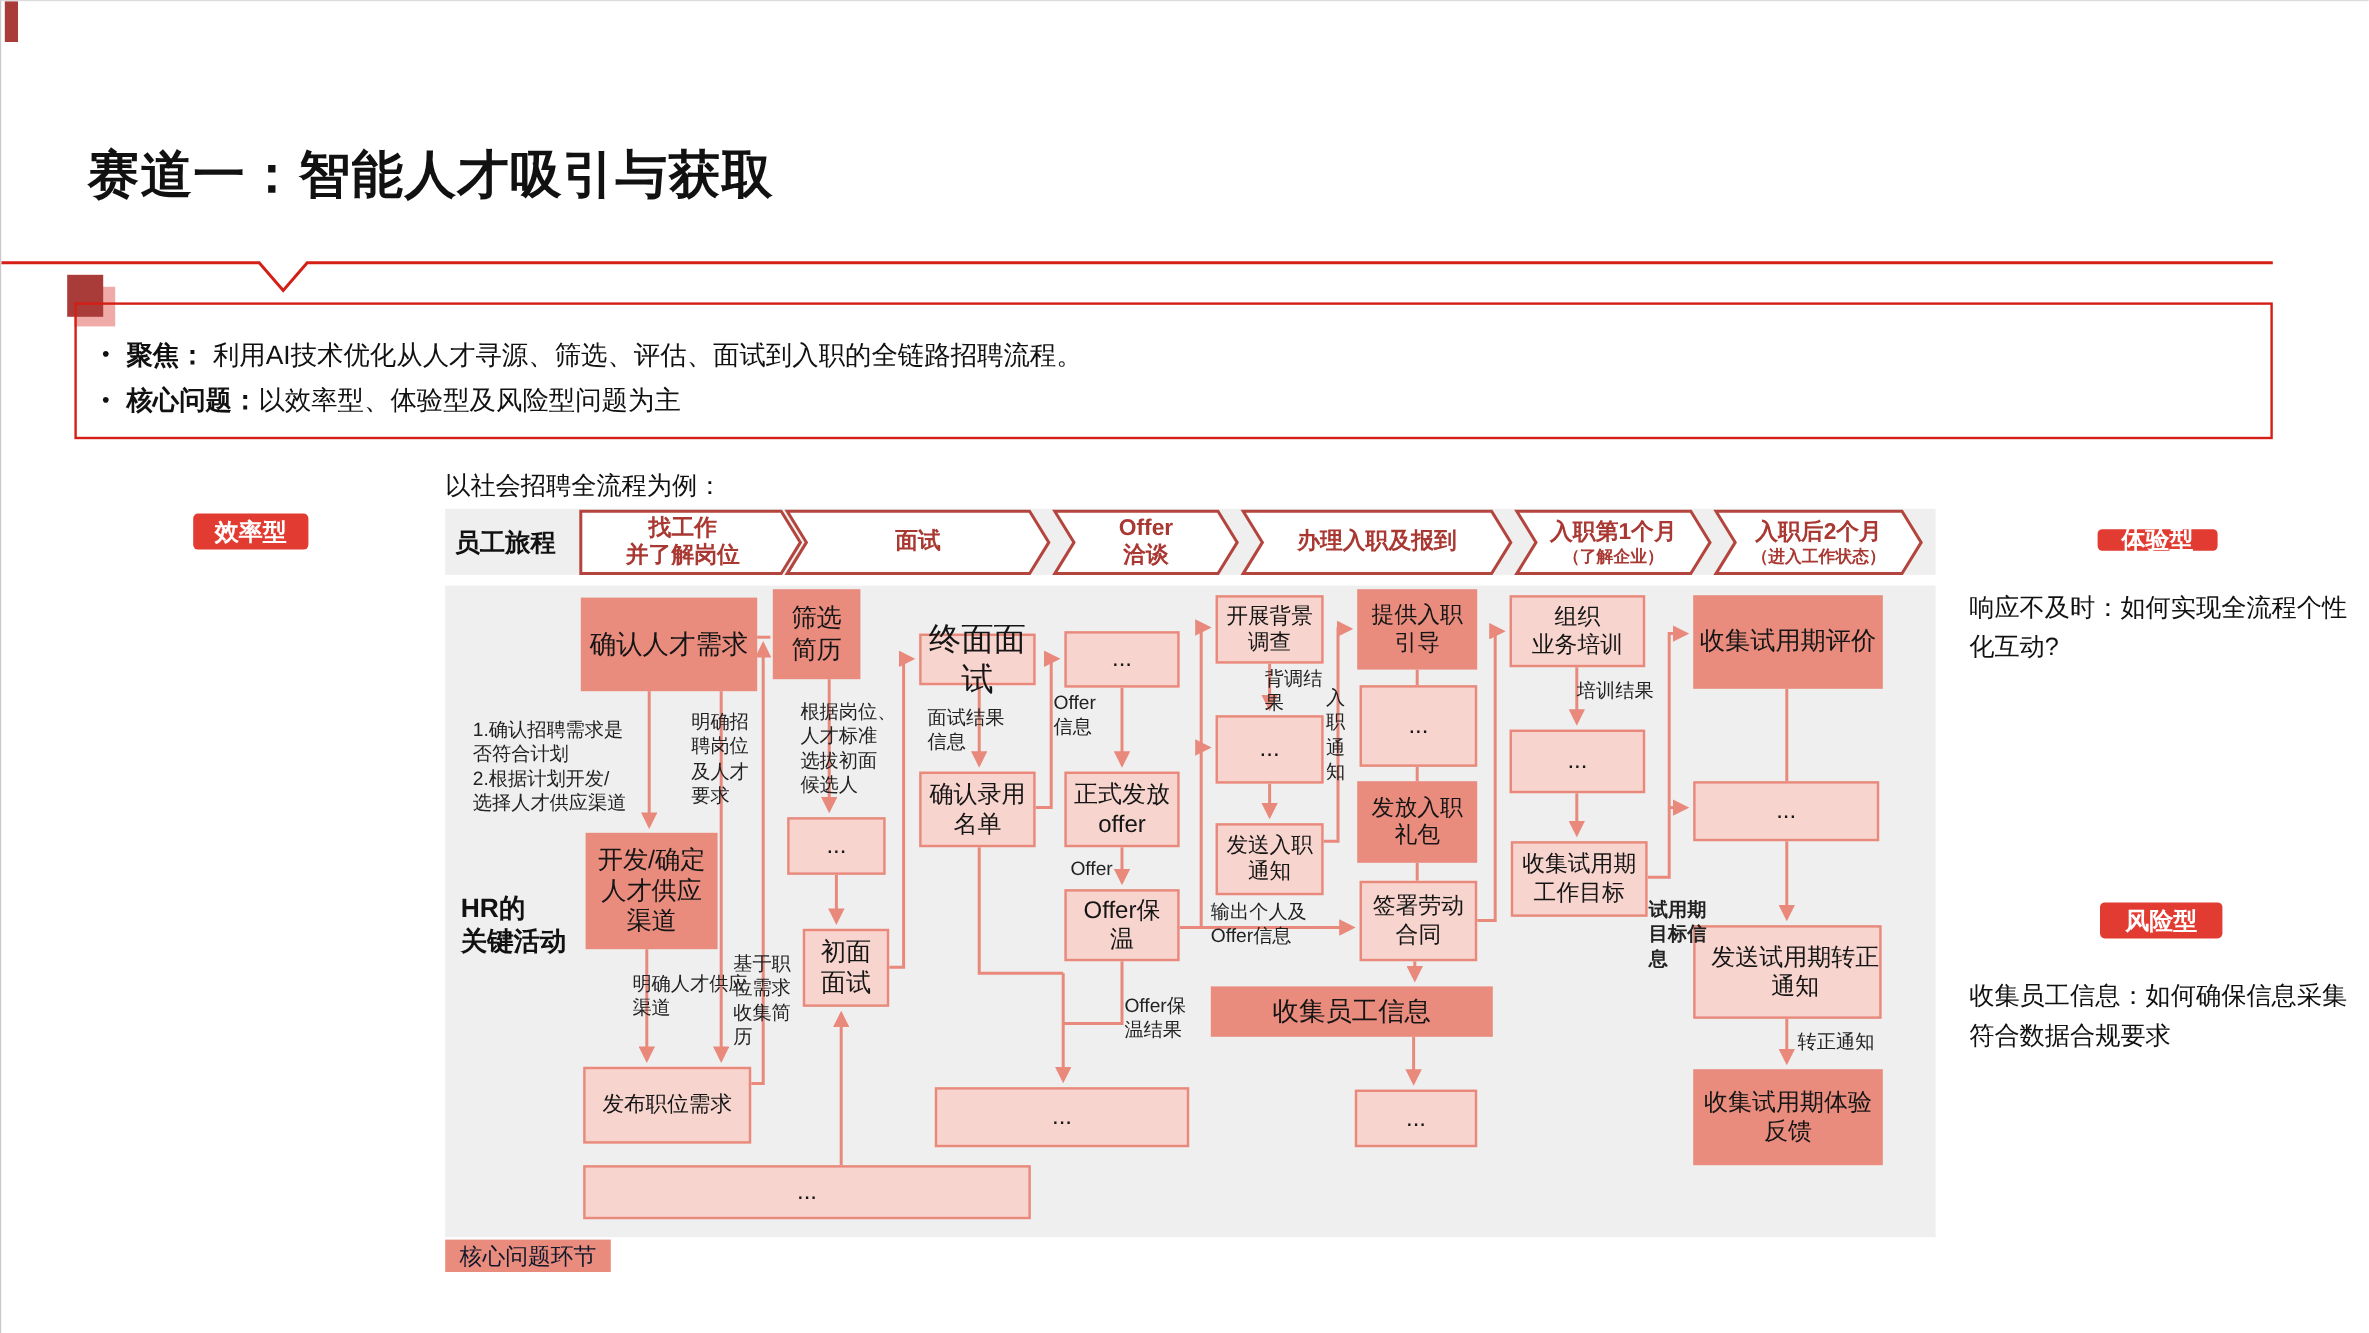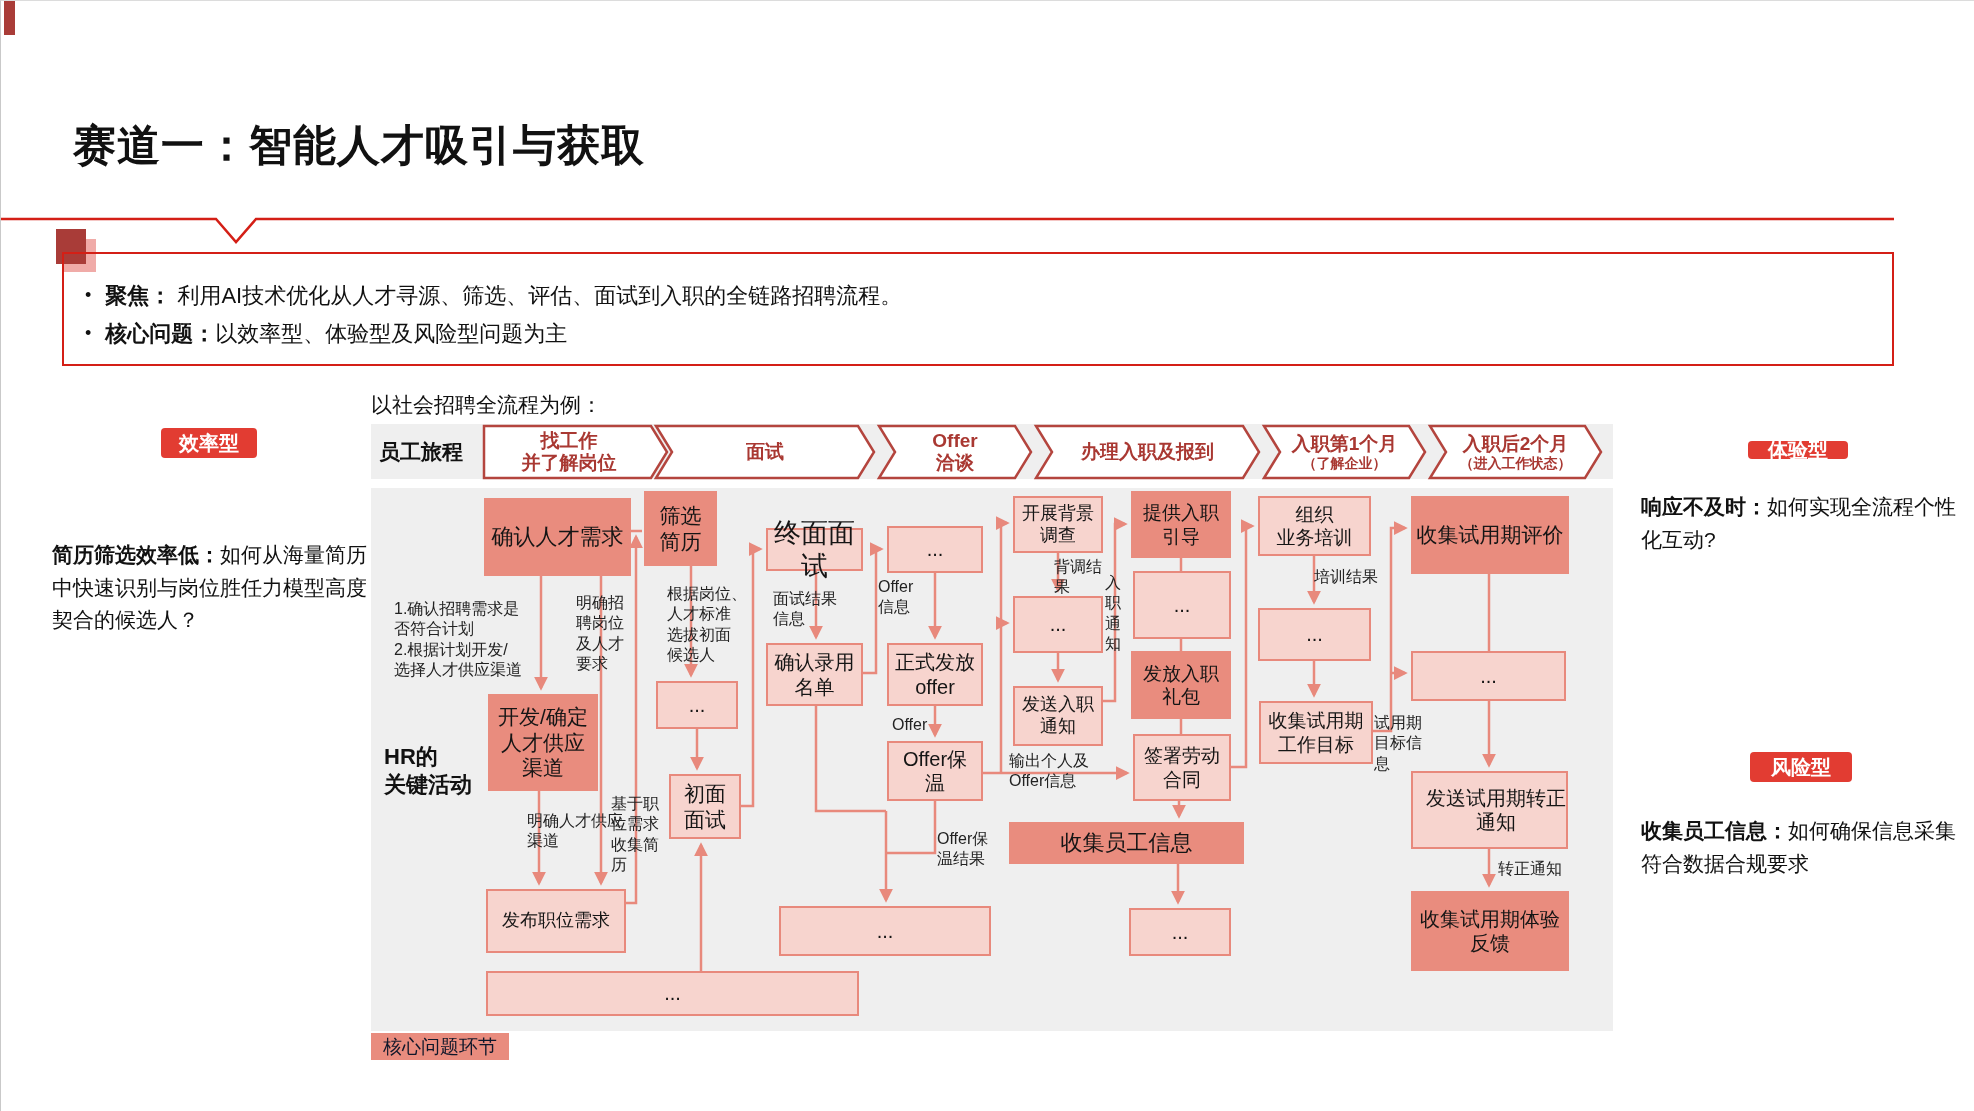--- a/index.html
+++ b/index.html
@@ -17,21 +17,21 @@
   .caption{position:absolute;left:370px;top:390px;font-size:21px;color:#111;}
   .strip{position:absolute;left:370px;top:423px;width:1242px;height:55px;background:#efefef;z-index:0;}
   .flow-bg{position:absolute;left:370px;top:487px;width:1242px;height:543px;background:#efefef;z-index:0;}
   .journey-label{position:absolute;left:378px;top:423px;width:105px;height:55px;display:flex;align-items:center;font-size:21px;font-weight:800;color:#111;z-index:2;}
   .stage-label{position:absolute;top:425px;height:52px;display:flex;flex-direction:column;align-items:center;justify-content:center;
                color:var(--chevron_text);font-weight:800;text-align:center;line-height:1.15;z-index:2;}
   .stage-l1{font-size:19px;} .stage-l2{font-size:19px;} .stage-l2.small{font-size:14px;}
   .badge{position:absolute;background:var(--badge_red);color:#fff;font-weight:800;font-size:20px;
          display:flex;align-items:center;justify-content:center;border-radius:4px;z-index:2;}
   .note-block{position:absolute;font-size:21px;line-height:1.55;color:#111;z-index:2;}
-  .note-block b{font-weight:700;margin-top:13px;}
+  .note-block b{font-weight:400;margin-top:13px;}
   .hr-label{position:absolute;left:383px;top:742px;font-size:22px;font-weight:800;color:#111;white-space:pre-line;line-height:1.25;z-index:2;}
   .legend-badge{position:absolute;left:370px;top:1032px;width:138px;height:27px;background:var(--core_fill);
                 color:#0f172a;font-size:19px;display:flex;align-items:center;justify-content:center;z-index:2;}
   .flow-box{position:absolute;display:flex;align-items:center;justify-content:center;text-align:center;
             white-space:pre-line;color:#151515;line-height:1.22;z-index:2;box-sizing:border-box;}
   .flow-box.core{background:var(--core_fill);}
   .flow-box.normal{background:var(--normal_fill);border:2.5px solid var(--line);}
   .flow-note{position:absolute;white-space:pre-line;font-size:16px;line-height:1.28;color:#222;z-index:3;}
   svg.overlay{position:absolute;left:0;top:0;z-index:1;pointer-events:none;}
   svg.topline{position:absolute;left:0;top:0;z-index:1;pointer-events:none;}
@@ -136,23 +136,20 @@
         <div class="stage-l1">入职第1个月</div>
         <div class="stage-l2 small">（了解企业）</div>
       </div>
       <div class="stage-label" style="left: 1445px; width: 139px;">
         <div class="stage-l1">入职后2个月</div>
         <div class="stage-l2 small">（进入工作状态）</div>
       </div>
     </div>
 
   <div class="badge" style="left:160px;top:427px;width:96px;height:30px;">效率型</div>
-  <div class="note-block" style="left:51px;top:538px;width:322px;">
-    <b>简历筛选效率低：</b><span>如何从海量简历中快速识别与岗位胜任力模型高度契合的候选人？</span>
-  </div>
   <div class="badge" style="left:1747px;top:440px;width:100px;height:18px;">体验型</div>
   <div class="note-block" style="left:1640px;top:490px;width:320px;">
     <b>响应不及时：</b><span>如何实现全流程个性化互动?</span>
   </div>
   <div class="badge" style="left:1749px;top:751px;width:102px;height:30px;">风险型</div>
   <div class="note-block" style="left:1640px;top:814px;width:320px;">
     <b>收集员工信息：</b><span>如何确保信息采集符合数据合规要求</span>
   </div>
 
   <div class="hr-label">HR的
@@ -234,19 +231,19 @@
 果</div>
       <div class="flow-note" style="left: 1104px; top: 572px; width: 20px;">入
 职
 通
 知</div>
       <div class="flow-note" style="left: 1008px; top: 750px; width: 92px;">输出个人及
 Offer信息</div>
       <div class="flow-note" style="left: 936px; top: 828px; width: 64px;">Offer保
 温结果</div>
       <div class="flow-note" style="left: 1313px; top: 566px; width: 74px;">培训结果</div>
-      <div class="flow-note" style="left: 1373px; top: 712px; width: 56px;">试用期
+      <div class="flow-note" style="left: 1373px; top: 748px; width: 56px; font-weight: bold;">试用期
 目标信
 息</div>
       <div class="flow-note" style="left: 1497px; top: 858px; width: 74px;">转正通知</div>
     </div>
 
 </div>
 
 </body></html>

